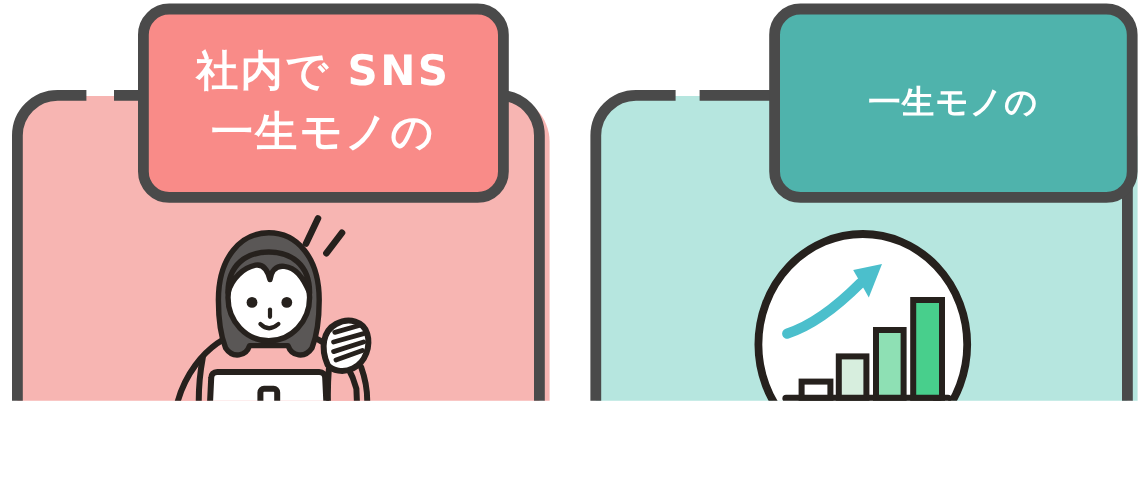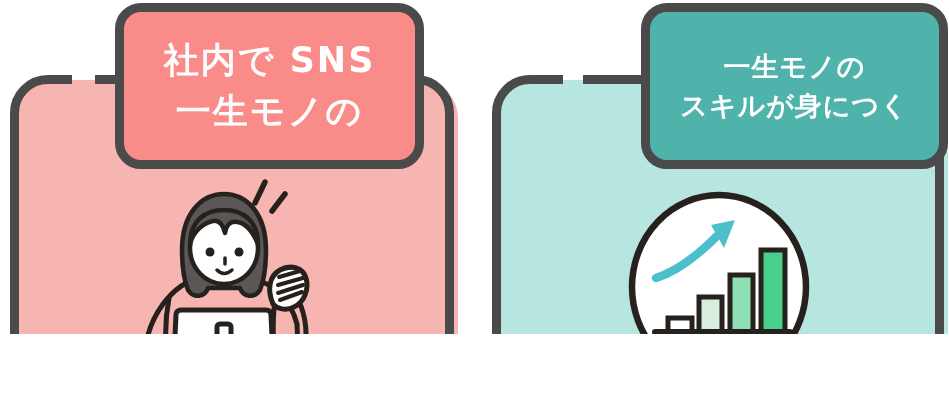--- a/index.html
+++ b/index.html
@@ -132,21 +132,20 @@
 
     <path class="ol" stroke-width="5.5" d="M133,25 L143,4 M150,33 L163,16"></path>
   </svg>
 
   <section class="card right"></section>
   <div class="gap top-teal"></div>
   <div class="gap bottom-teal"></div>
 
   <div class="header right">
     <span>一生モノの</span>
-    <span>スキルが身につく</span>
   </div>
 
   <svg class="illu bubble" width="205" height="220" viewBox="0 0 205 220">
     <ellipse class="bubble-f" cx="99" cy="102" rx="87" ry="92"></ellipse>
     <path class="bubble-f" stroke-width="6" stroke-linejoin="round" stroke-linecap="round" d="M142,166 L181,194 L161,149"></path>
     <path class="arrow-s" d="M36,93 C58,86 80,68 97,51"></path>
     <polygon class="arrow-f" points="115,35 91,40 104,63"></polygon>
     <rect class="bar b1" x="48" y="133" width="24" height="14"></rect>
     <rect class="bar b2" x="79" y="112" width="23" height="35"></rect>
     <rect class="bar b3" x="110" y="90" width="23" height="57"></rect>

